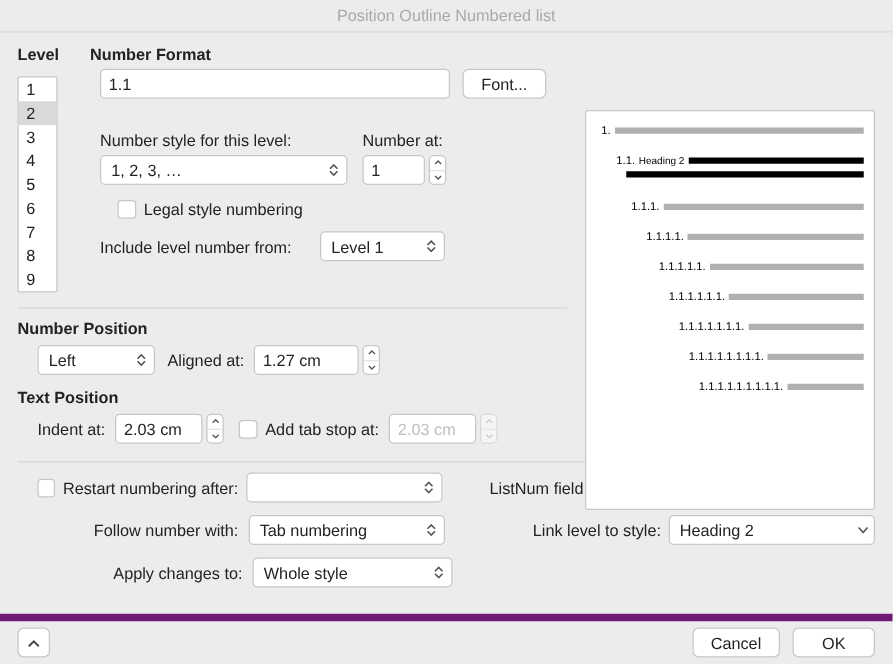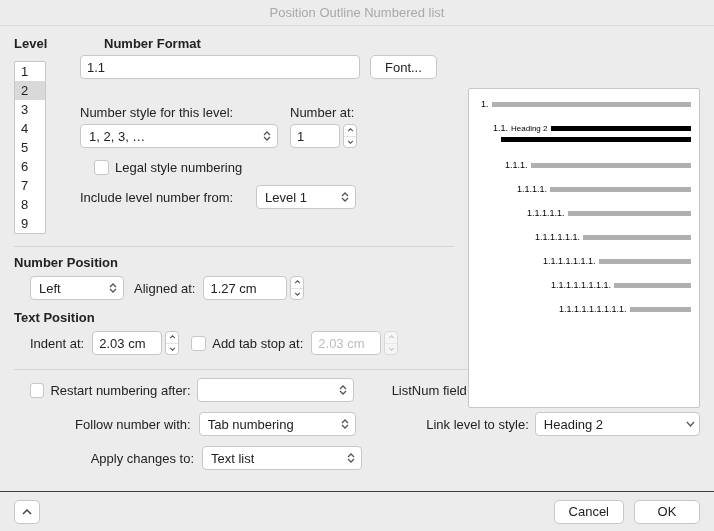--- a/index.html
+++ b/index.html
@@ -122,21 +122,21 @@
     color: #000;
   }
   .pv-row { display:flex; align-items:center; margin-bottom: 14px; white-space: nowrap; }
   .pv-num { margin-right: 3px; }
   .pv-bar { height: 5px; background: #b0b0b0; flex: 1; }
   .pv-bar.black { background: #000; }
   .footer {
     position: absolute;
     left: 0; bottom: 0; right: 0;
     height: 40px;
-    border-top: 1px solid #701a75;
+    border-top: 6px solid #701a75;
     display: flex;
     align-items: center;
     padding: 0 14px;
     background: #ececec;
   }
   .footer .spacer { flex: 1; }
   .icon-btn {
     width: 26px; height: 24px;
     border: 1px solid #c7c7c7;
     border-radius: 5px;
@@ -147,21 +147,21 @@
   }
   .dim { color: #b9b9b9; }
 </style>
 </head>
 <body>
 
 <div class="titlebar">Position Outline Numbered list</div>
 
 <div class="content" style="position:relative; height:465px;">
 
-  <div class="row" style="margin-bottom:4px;gap:32px;">
+  <div class="row" style="margin-bottom:4px;">
     <div class="level-col heading">Level</div>
     <div class="heading">Number Format</div>
   </div>
 
   <div class="row" style="align-items:flex-start;">
 
     <div class="level-col">
       <div class="level-list">
         <div class="level-item">1</div>
         <div class="level-item selected">2</div>
@@ -353,21 +353,21 @@
             <path d="M1 1 L4.5 5 L8 1" stroke="#555" stroke-width="1.3" fill="none"></path>
           </svg>
       </span>
     </div>
   </div>
 
   <div class="row" style="margin-top:10px;">
     <div style="width:16px;"></div>
     <span class="label" style="width:172px; text-align:right; padding-right:8px;">Apply changes to:</span>
     <div class="select" style="width:160px;">
-      <span class="sel-text">Text list</span>
+      <span class="sel-text">Whole style</span>
       <span class="updown">
         <svg width="8" height="5" viewBox="0 0 8 5">
             <path d="M1 4 L4 1 L7 4" stroke="#555" stroke-width="1.3" fill="none"></path>
           </svg>
         <svg width="8" height="5" viewBox="0 0 8 5">
             <path d="M1 1 L4 4 L7 1" stroke="#555" stroke-width="1.3" fill="none"></path>
           </svg>
       </span>
     </div>
   </div>

